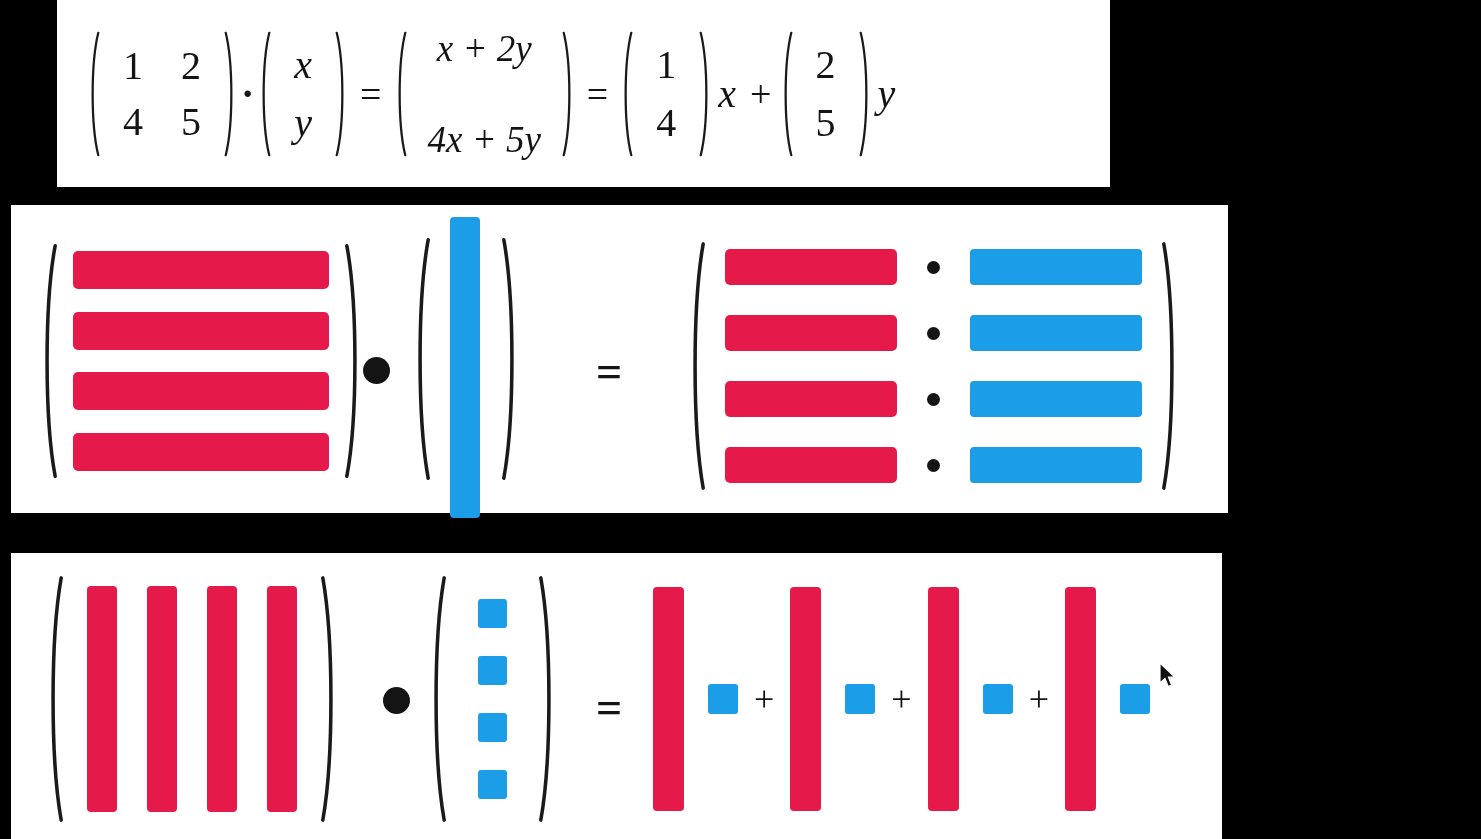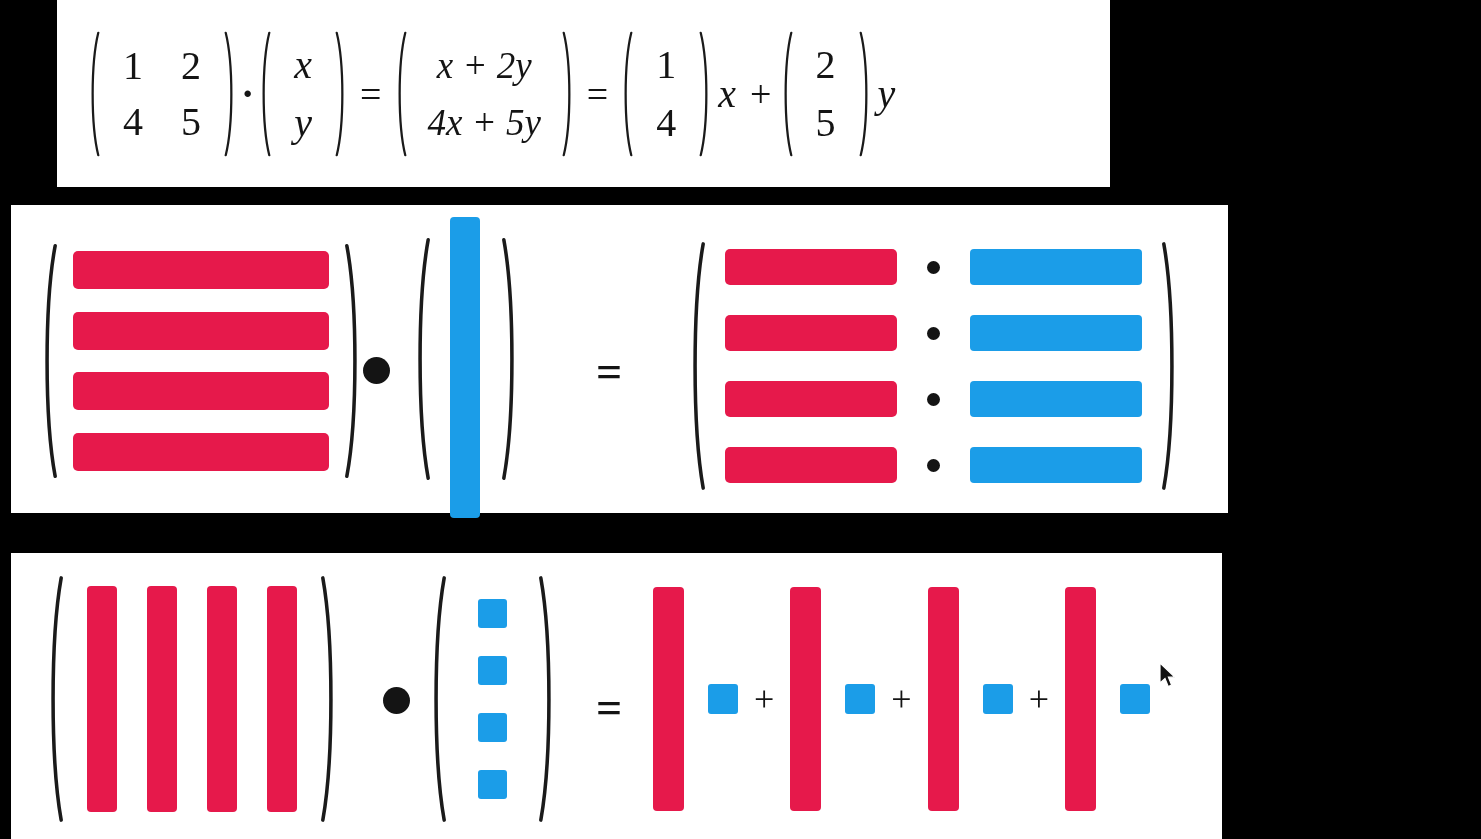--- a/index.html
+++ b/index.html
@@ -20,21 +20,21 @@
   .eq-row { display:flex; align-items:center; margin-left:30px; }
   .mat { display:flex; align-items:stretch; height:128px; }
   .grid2 {
     display:grid; grid-template-columns:auto auto; column-gap:38px; row-gap:16px;
     align-content:center; justify-items:center; padding:0 22px; font-size:40px; line-height:1;
   }
   .colcells {
     display:flex; flex-direction:column; justify-content:center; align-items:center;
     gap:18px; padding:0 22px; font-size:40px; line-height:1;
   }
-  .mat-prod .colcells { font-size:37px; padding:0 20px; gap:20px; }
+  .mat-prod .colcells { font-size:37px; padding:0 20px; gap:20px;justify-content:space-between; }
   .var { font-style:italic; }
   .op { font-size:38px; margin:0 12px; line-height:1; }
   .dot-op { font-size:40px; margin:0 4px; font-weight:bold; }
   .scalar { font-size:40px; font-style:italic; margin:0 6px; line-height:1; }
   .plus-op { font-size:38px; margin:0 8px; line-height:1; }
 
   
   .hbar { background:var(--red,#e61a4b); border-radius:5px; }
   .vbar { background:var(--red,#e61a4b); border-radius:4px; }
   .bluebar { background:var(--blue,#1b9de8); border-radius:4px; }

